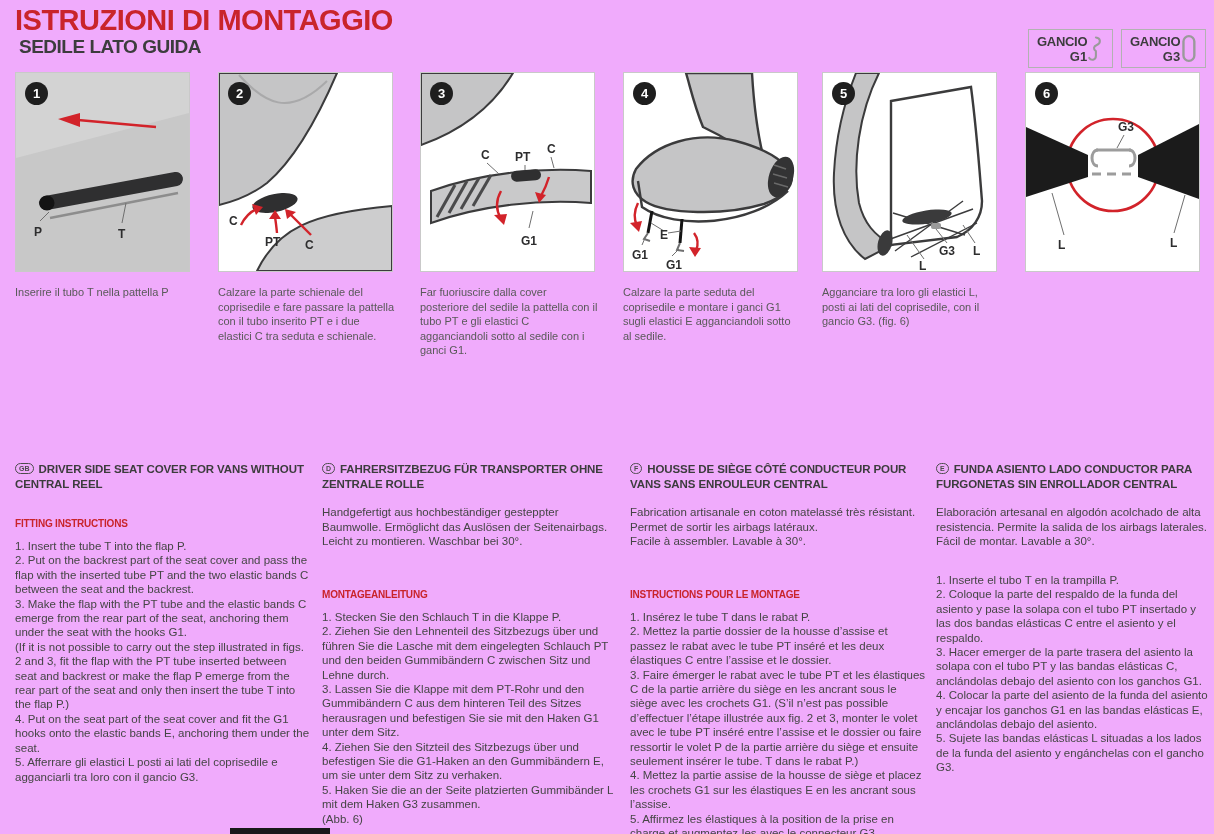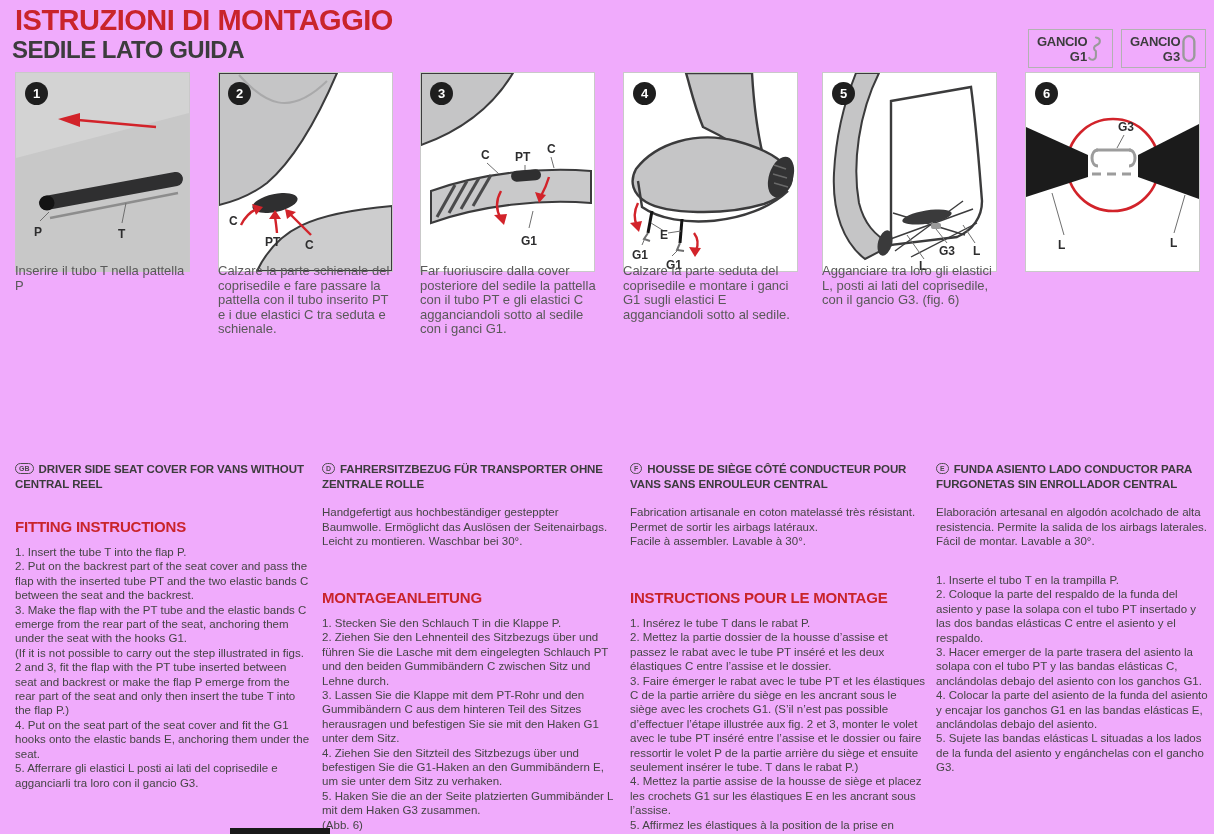--- a/index.html
+++ b/index.html
@@ -3,50 +3,50 @@
 <meta charset="utf-8">
 <style>
   * { margin:0; padding:0; box-sizing:border-box; }
   html,body { background:#ffffff; }
   body { font-family:"Liberation Sans", sans-serif; color:#3f3f3f; }
   .page { position:relative; width:1214px; height:834px; background:#f0abfc; overflow:hidden; }
 
   
   .title-main { position:absolute; left:15px; top:4px; font-size:29px; font-weight:bold;
                 letter-spacing:-0.5px; color:#c9242b; }
-  .title-sub  { position:absolute; left:12px; top:36px; font-size:24px; font-weight:bold;
+  .title-sub  { position:absolute; left:19px; top:36px; font-size:19px; font-weight:bold;
                 letter-spacing:-0.5px; color:#3c3c3d; }
 
   .hook-box { position:absolute; top:29px; width:85px; height:39px; border:1px solid #b2b2b2;
               display:flex; align-items:center; justify-content:space-between; padding:3px 7px 3px 8px; }
   .hook-box .ht { display:flex; flex-direction:column; align-items:flex-end; line-height:15px; }
   .hook-box .ht .w1 { font-size:13px; font-weight:bold; color:#3c3c3d; letter-spacing:-0.3px; }
   .hook-box .ht .w2 { font-size:13px; font-weight:bold; color:#3c3c3d; }
 
   
   .panel { position:absolute; top:72px; width:175px; height:200px; border:1px solid #c9c9c9; background:#fff; }
   .badge { position:absolute; left:9px; top:9px; width:23px; height:23px; border-radius:50%;
            background:#1e1e1e; color:#fff; font-size:13px; font-weight:bold;
            display:flex; align-items:center; justify-content:center; z-index:2; }
   .panel svg { position:absolute; left:0; top:0; }
-  .caption { position:absolute; top:264px; width:178px; font-size:13px; line-height:14.5px; color:#595959; }
+  .caption { position:absolute; top:285px; width:178px; font-size:11px; line-height:14.5px; color:#595959; }
 
   svg text.lbl { font:bold 12px "Liberation Sans", sans-serif; fill:#2d2d2e; }
   .ldr { stroke:#6f6f6f; stroke-width:1; }
   .red { stroke:#d2232a; fill:none; stroke-width:2.4; }
 
   
   .lang-col { position:absolute; top:462px; }
   .lang-title { font-size:11.5px; font-weight:bold; color:#3c3c3d; line-height:15px; letter-spacing:-0.1px; }
   .lang-badge { display:inline-block; border:1px solid #4c4c4c; border-radius:8px; font-size:7px;
                 font-weight:bold; line-height:9px; padding:0 3px; margin-right:5px; vertical-align:2px;
                 color:#4c4c4c; letter-spacing:0; }
   .desc { margin-top:13px; font-size:11.5px; line-height:14.5px; color:#454545; white-space:pre-line;
           min-height:58px; }
-  .red-heading { margin-top:26px; font-size:15px; font-weight:bold; color:#c9242b;
+  .red-heading { margin-top:26px; font-size:10px; font-weight:bold; color:#c9242b;
                  letter-spacing:-0.2px; }
   .instructions { margin-top:10px; font-size:11.5px; line-height:14.4px; color:#454545; white-space:pre-line; }
 
   .bottom-bar { position:absolute; left:230px; top:828px; width:100px; height:6px; background:#191919; }
 </style>
 </head>
 <body>
 
 <div class="page">
 

